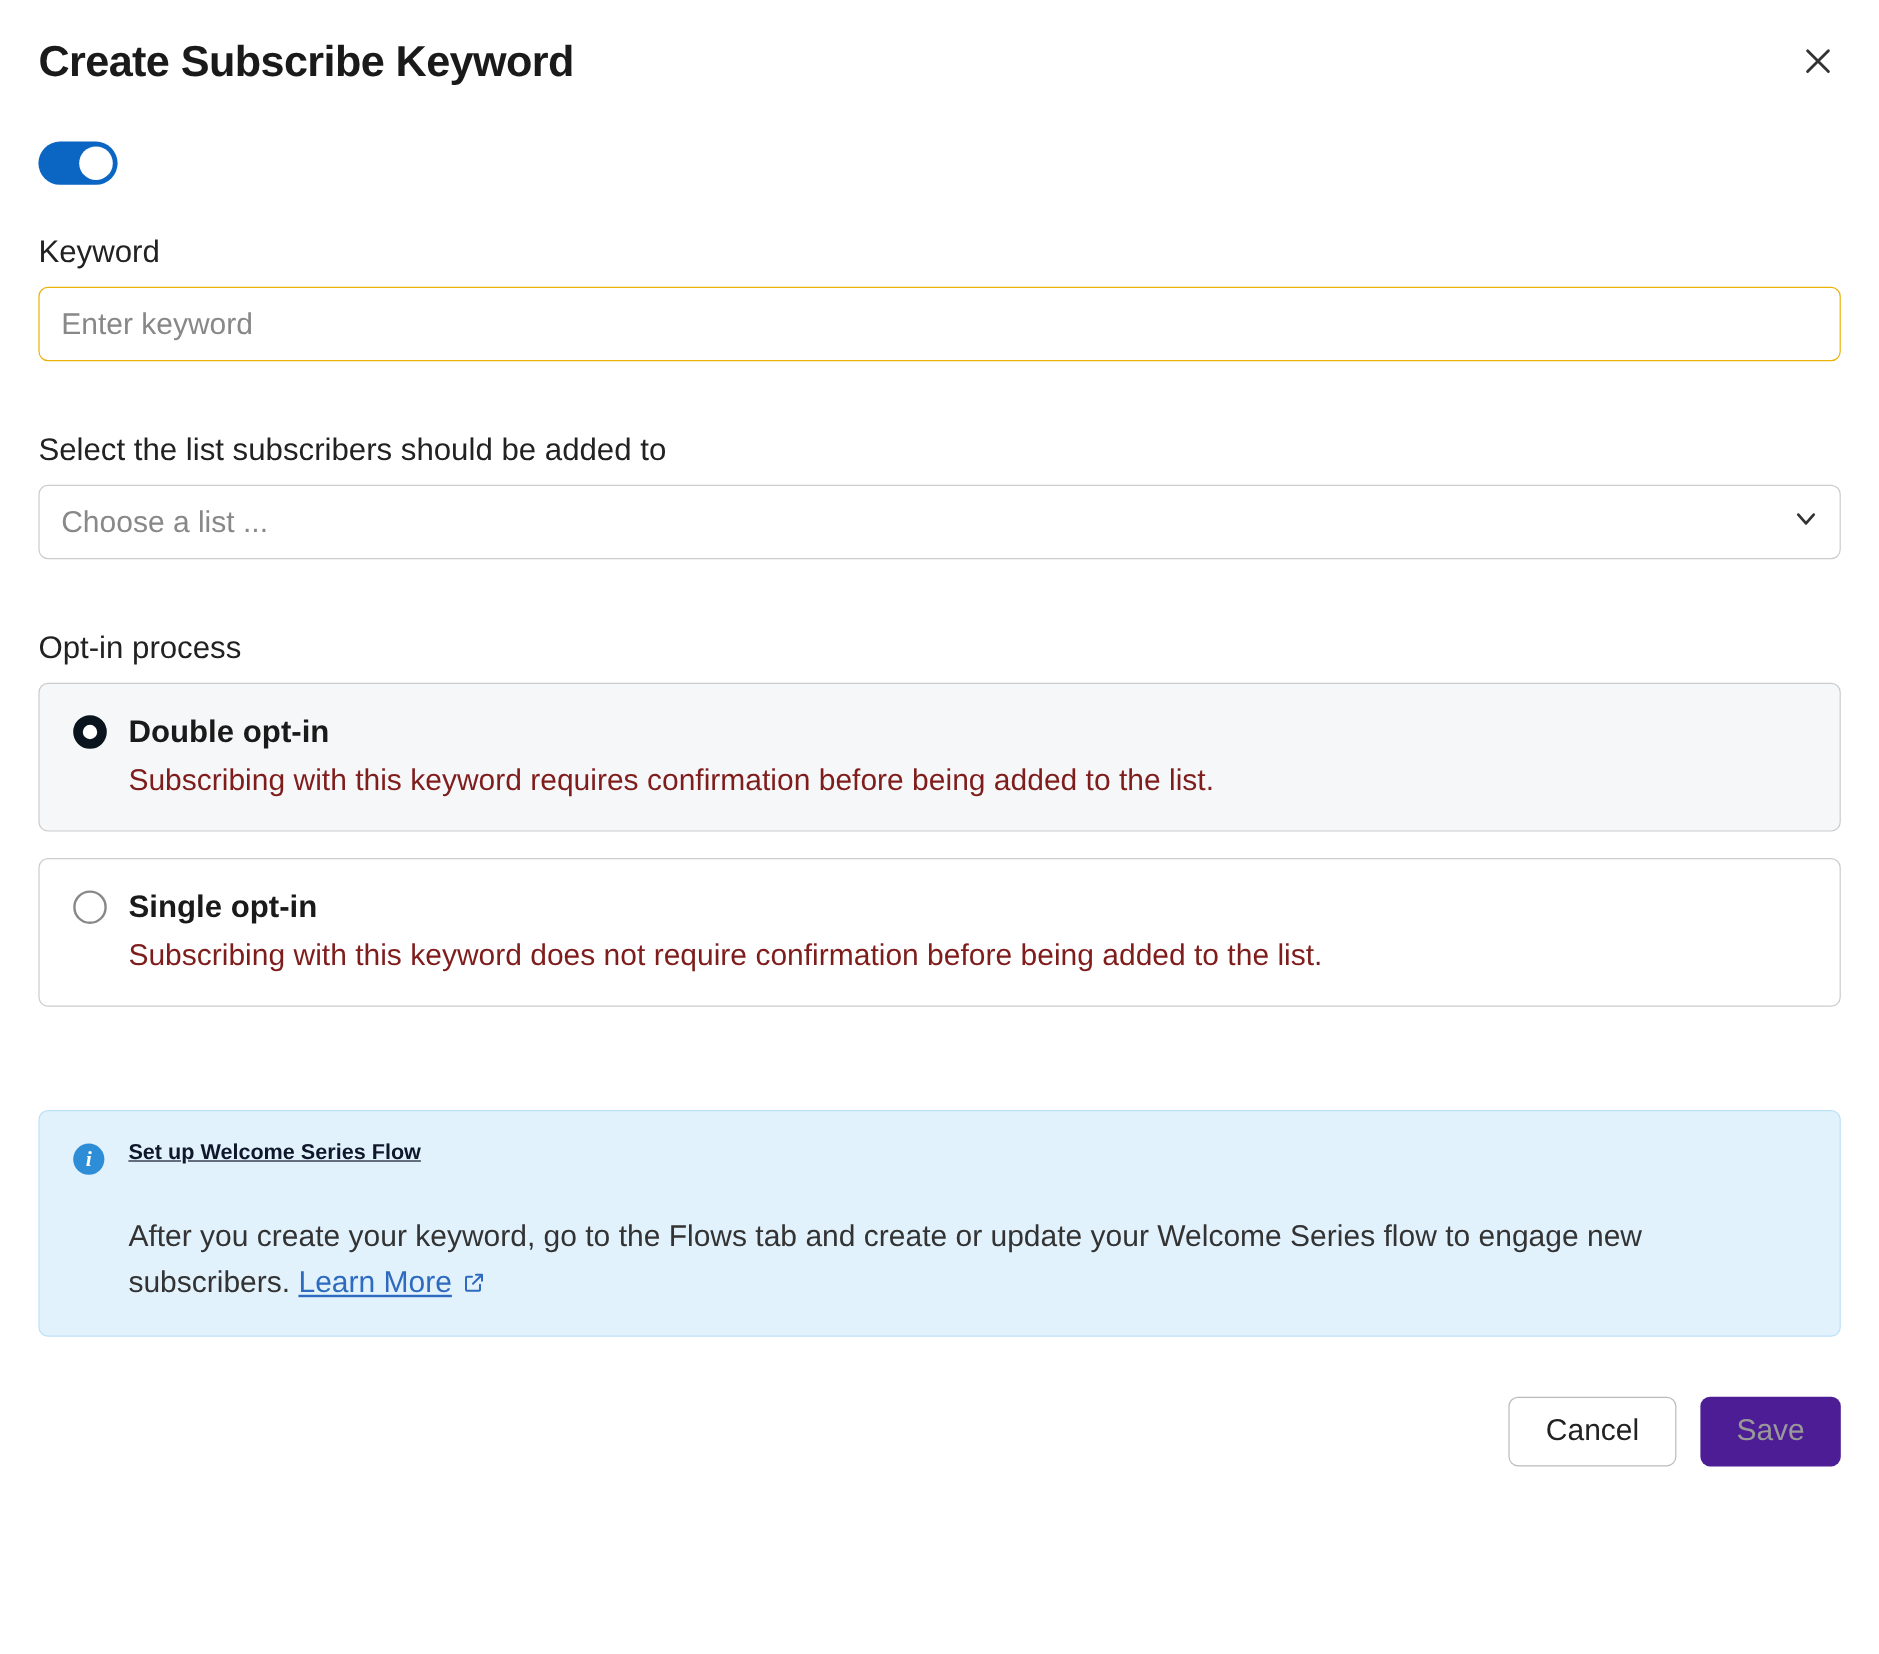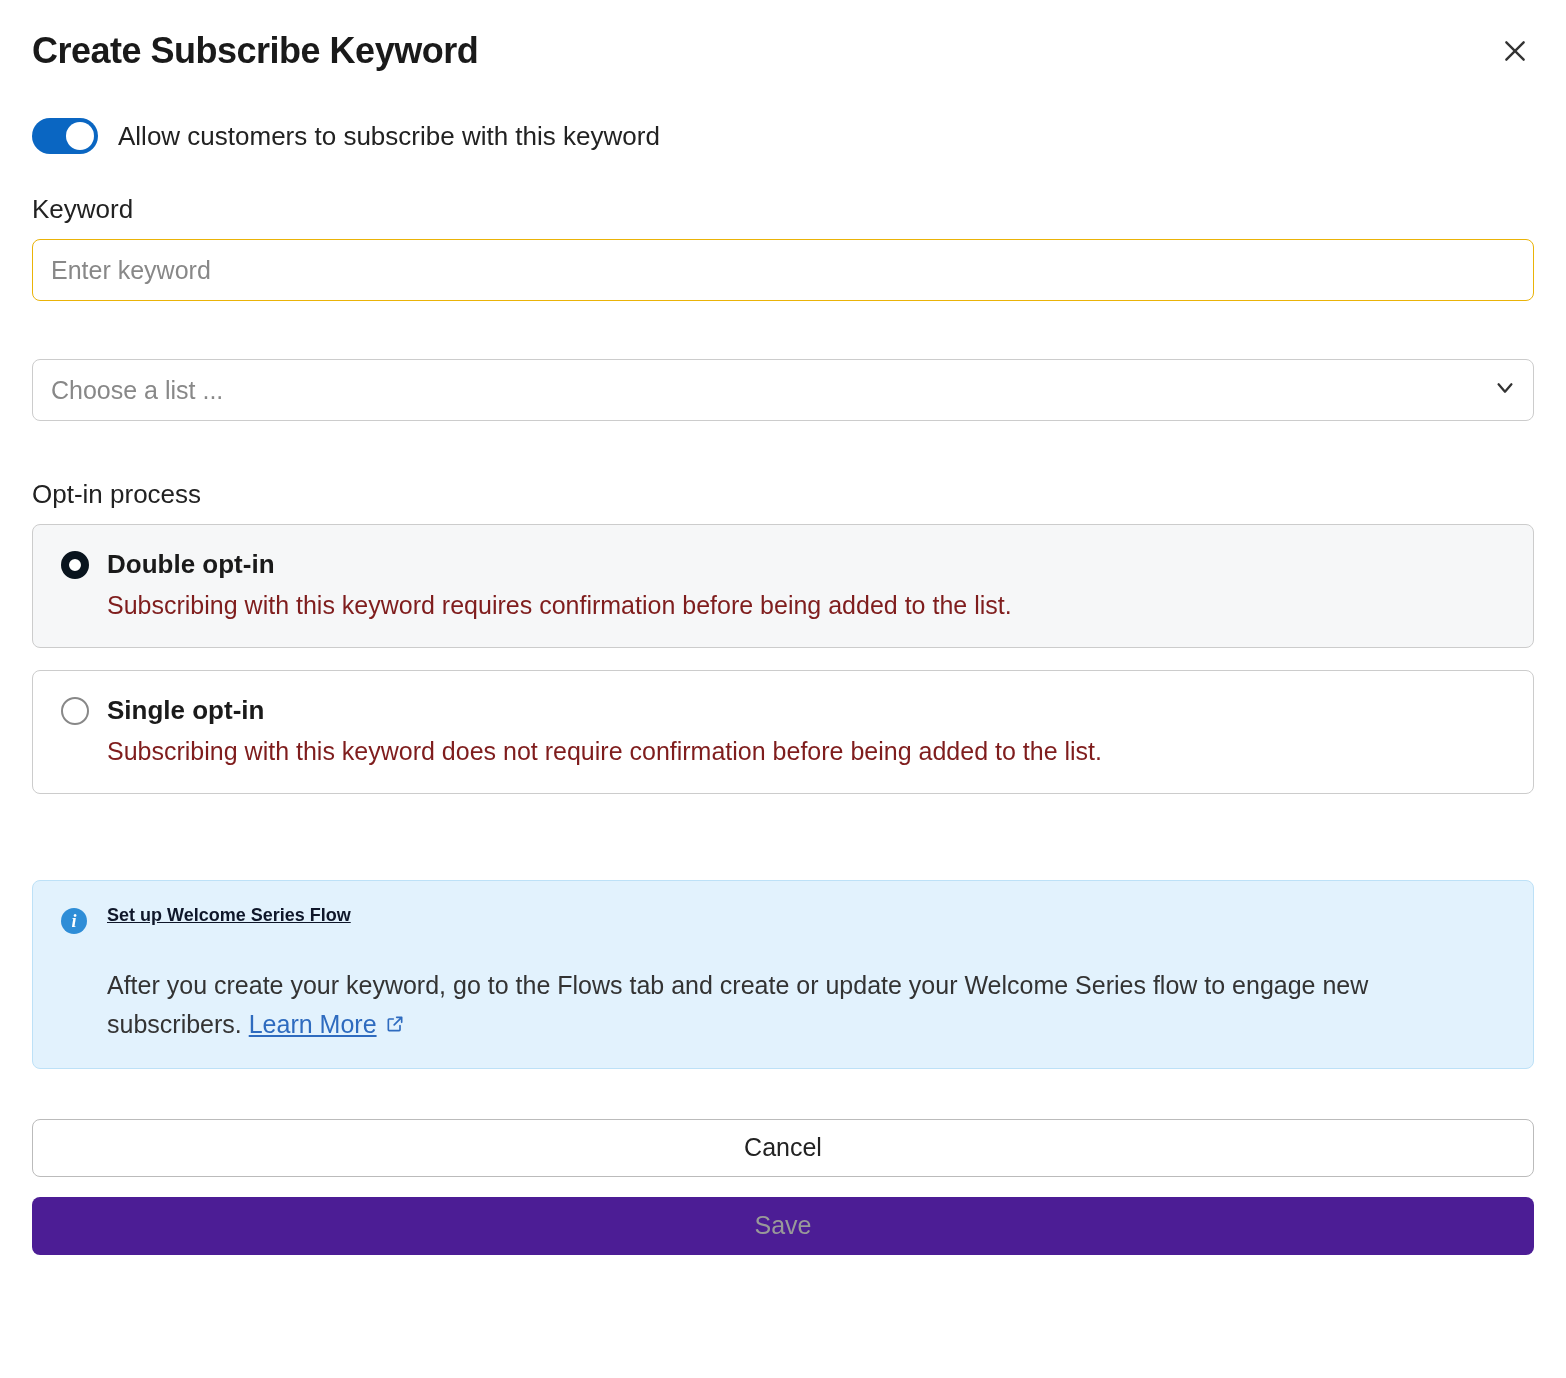--- a/index.html
+++ b/index.html
@@ -193,21 +193,20 @@
       cursor: pointer;
       display: inline-flex;
       align-items: center;
       gap: 8px;
     }
     .ext-icon { width: 20px; height: 20px; stroke: #2e6bbf; stroke-width: 2; fill: none; }
     .footer-actions {
       display: flex;
       justify-content: flex-end;
       gap: 20px;
-      flex-direction: column;
     }
     .btn {
       height: 58px;
       padding: 0 30px;
       border-radius: 8px;
       font-size: 25px;
       font-weight: 500;
       font-family: inherit;
       cursor: pointer;
     }
@@ -232,29 +231,29 @@
     <svg viewBox="0 0 24 24">
         <path d="M4 4 L20 20 M20 4 L4 20" fill="none" stroke-linecap="round"></path>
       </svg>
   </button>
 </div>
 
 <div class="toggle-row">
   <div class="toggle">
     <div class="toggle-knob"></div>
   </div>
-  <span class="toggle-label">Allow customers to subscribe with this keyword</span>
 </div>
 
 <div class="field-group">
   <label class="field-label">Keyword</label>
   <input type="text" class="text-input" placeholder="Enter keyword" style="">
 </div>
 
 <div class="field-group">
+  <label class="field-label">Select the list subscribers should be added to</label>
   <div class="select-wrap">
     <div class="select-input">
       <span>Choose a list ...</span>
     </div>
     <span class="select-chevron">
       <svg viewBox="0 0 24 24">
           <path d="M5 8 L12 16 L19 8" stroke-linecap="round" stroke-linejoin="round"></path>
         </svg>
     </span>
   </div>

